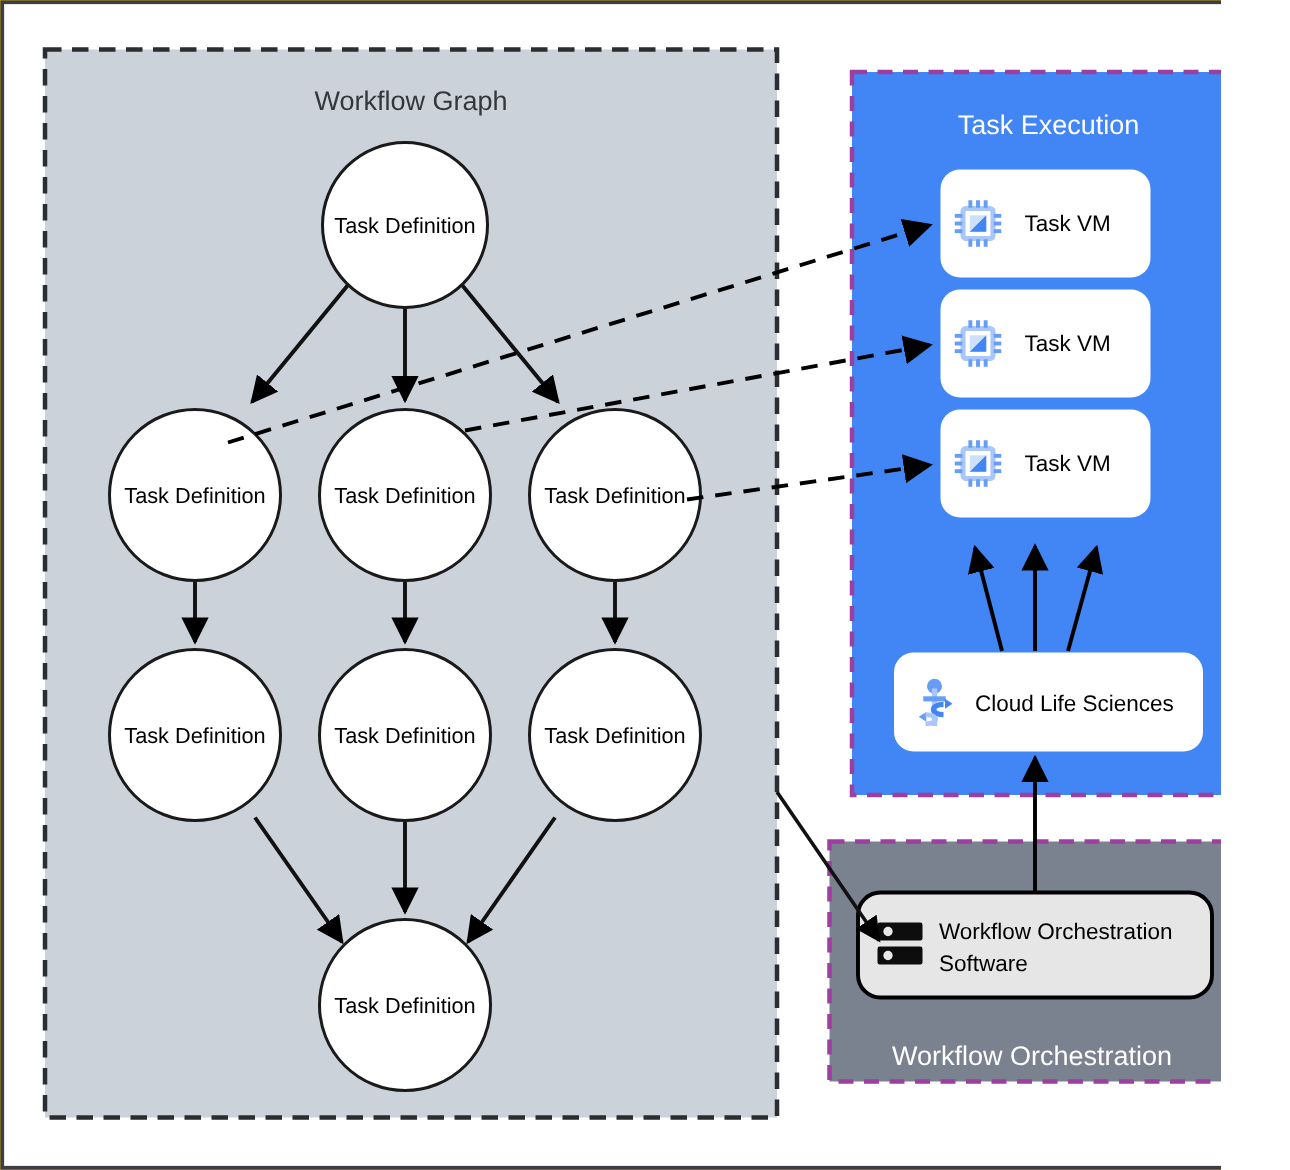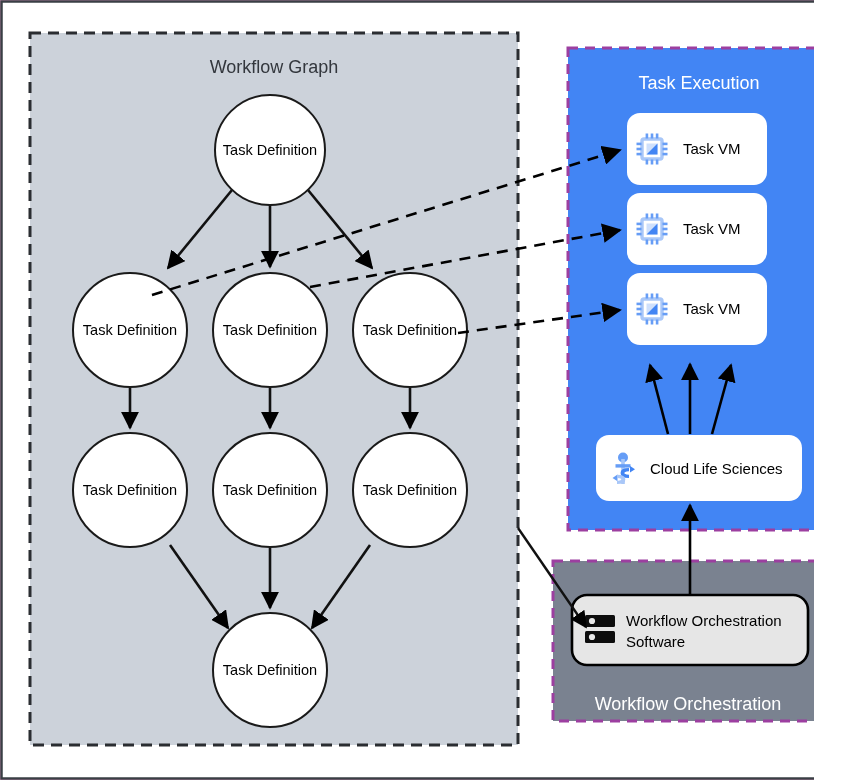--- a/index.html
+++ b/index.html
@@ -7,21 +7,21 @@
     padding: 0;
     background: #ffffff;
   }
   body {
     font-family: "Liberation Sans", sans-serif;
   }
   #canvas {
     position: relative;
     width: 814px;
     height: 780px;
-    background: #f9a8d4;
+    background: #eab308;
     overflow: hidden;
   }
   svg.diagram {
     display: block;
     width: 860px;
     height: 780px;
   }
   .node-label {
     font-family: "Liberation Sans", sans-serif;
     font-size: 14.5px;

